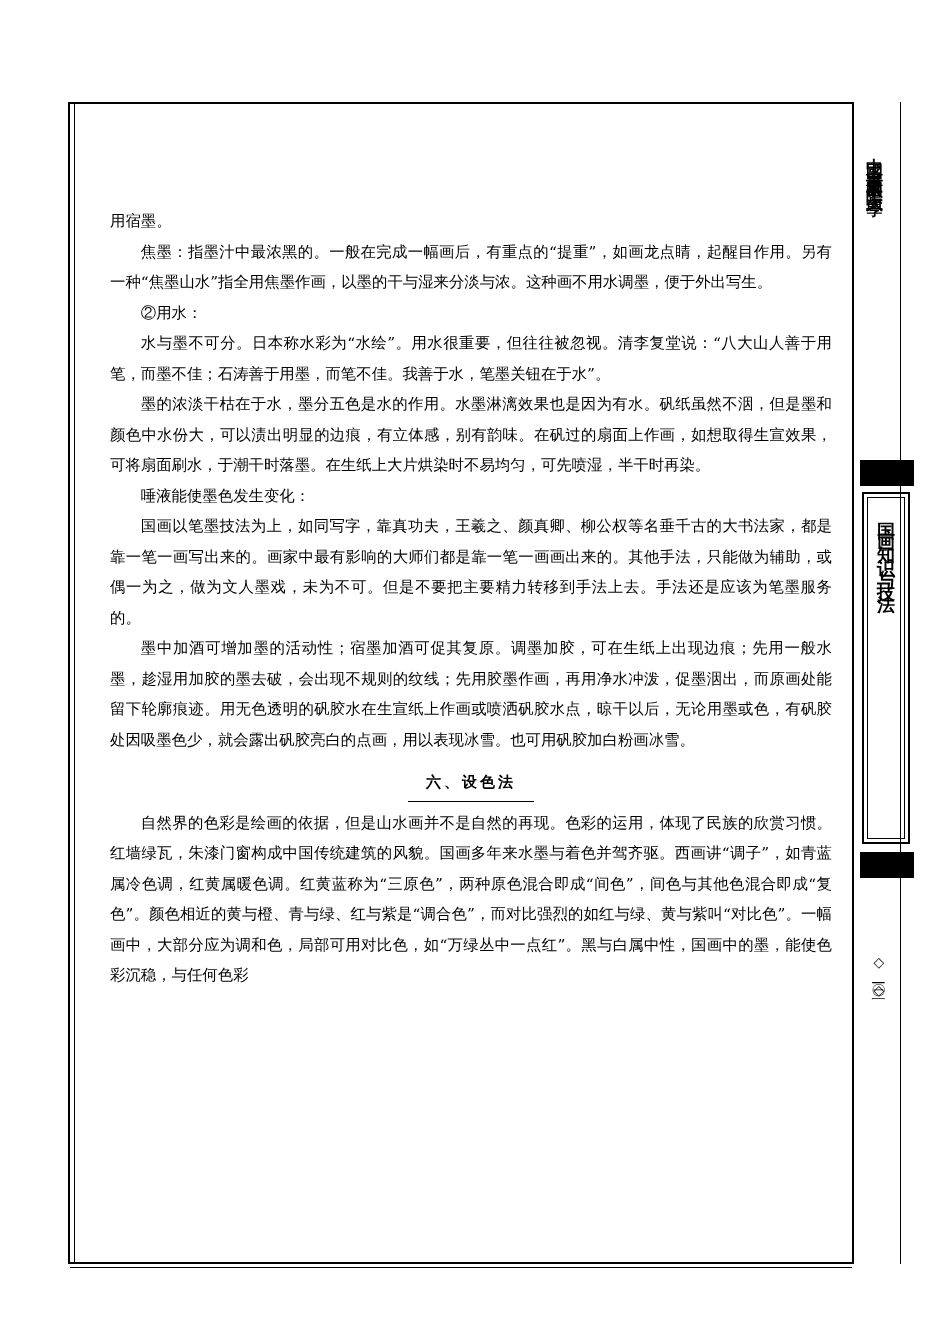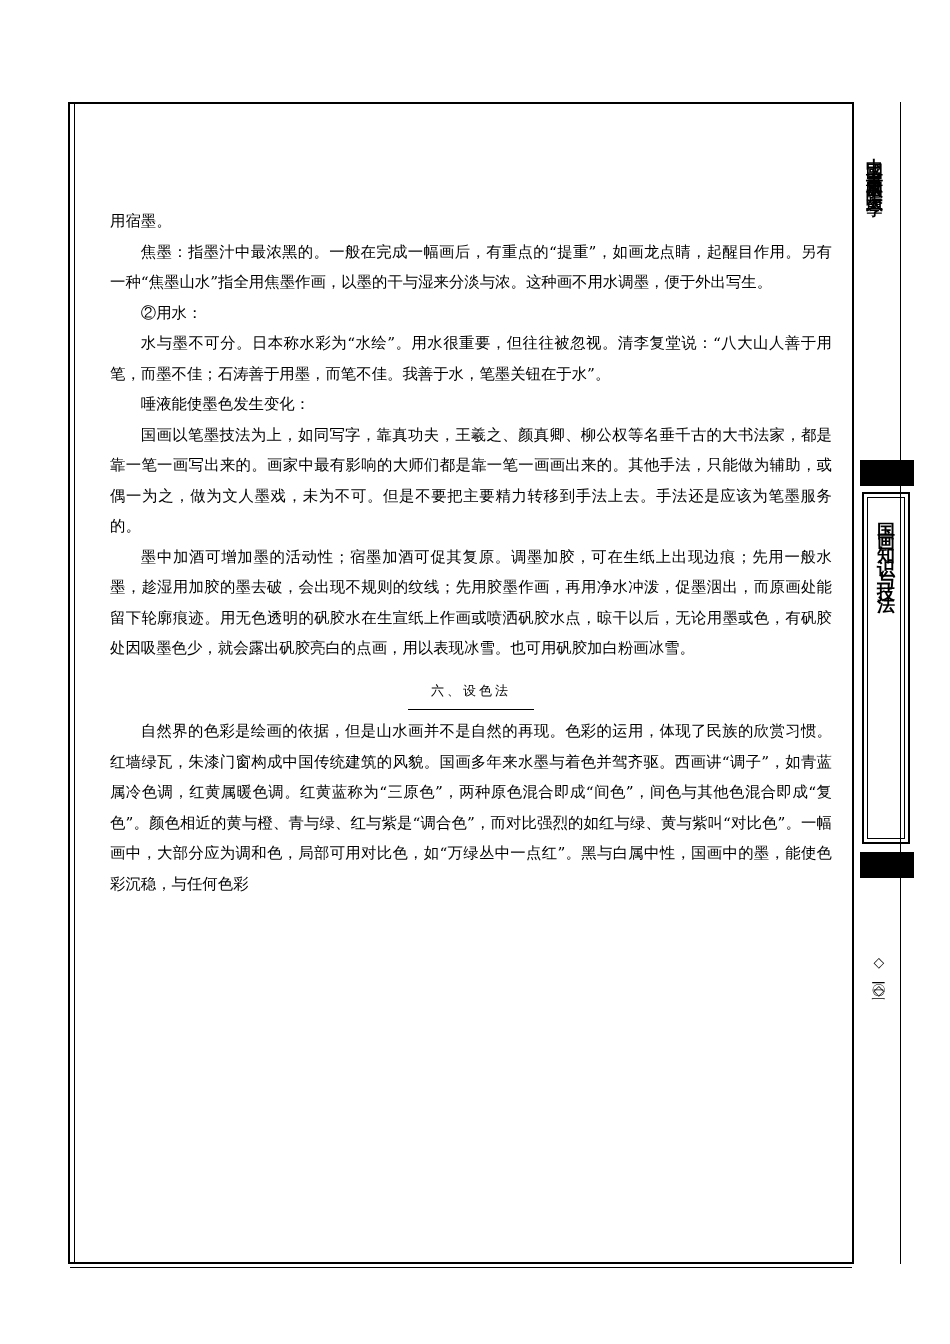--- a/index.html
+++ b/index.html
@@ -77,22 +77,22 @@
   }
   .content p {
     margin: 0;
     text-indent: 2em;
   }
   .content p.noindent {
     text-indent: 0;
   }
   .section-title {
     text-align: center;
-    font-size: 13px;
-    font-weight: normal;
+    font-size: 15px;
+    font-weight: bold;
     letter-spacing: 3px;
     margin: 12px 0 6px 0;
     text-indent: 0;
     font-family: "DejaVu Serif", "Liberation Serif", serif;
   }
   .section-title .rule-under {
     display: block;
     width: 126px;
     margin: 3px auto 0 auto;
     border-bottom: 1.6px solid #000;
@@ -179,20 +179,21 @@
 <div class="page">
 
   <div class="text-frame"></div>
   <div class="side-rule"></div>
 
   <div class="content">
     <p class="noindent">用宿墨。</p>
     <p>焦墨：指墨汁中最浓黑的。一般在完成一幅画后，有重点的“提重”，如画龙点睛，起醒目作用。另有一种“焦墨山水”指全用焦墨作画，以墨的干与湿来分淡与浓。这种画不用水调墨，便于外出写生。</p>
     <p>②用水：</p>
     <p>水与墨不可分。日本称水彩为“水绘”。用水很重要，但往往被忽视。清李复堂说：“八大山人善于用笔，而墨不佳；石涛善于用墨，而笔不佳。我善于水，笔墨关钮在于水”。</p>
+    <p>墨的浓淡干枯在于水，墨分五色是水的作用。水墨淋漓效果也是因为有水。矾纸虽然不洇，但是墨和颜色中水份大，可以渍出明显的边痕，有立体感，别有韵味。在矾过的扇面上作画，如想取得生宣效果，可将扇面刷水，于潮干时落墨。在生纸上大片烘染时不易均匀，可先喷湿，半干时再染。</p>
     <p>唾液能使墨色发生变化：</p>
     <p>国画以笔墨技法为上，如同写字，靠真功夫，王羲之、颜真卿、柳公权等名垂千古的大书法家，都是靠一笔一画写出来的。画家中最有影响的大师们都是靠一笔一画画出来的。其他手法，只能做为辅助，或偶一为之，做为文人墨戏，未为不可。但是不要把主要精力转移到手法上去。手法还是应该为笔墨服务的。</p>
     <p>墨中加酒可增加墨的活动性；宿墨加酒可促其复原。调墨加胶，可在生纸上出现边痕；先用一般水墨，趁湿用加胶的墨去破，会出现不规则的纹线；先用胶墨作画，再用净水冲泼，促墨洇出，而原画处能留下轮廓痕迹。用无色透明的矾胶水在生宣纸上作画或喷洒矾胶水点，晾干以后，无论用墨或色，有矾胶处因吸墨色少，就会露出矾胶亮白的点画，用以表现冰雪。也可用矾胶加白粉画冰雪。</p>
 
     <div class="section-title">
       <span>六、设色法</span>
       <span class="rule-under"></span>
     </div>
 
     <p>自然界的色彩是绘画的依据，但是山水画并不是自然的再现。色彩的运用，体现了民族的欣赏习惯。红墙绿瓦，朱漆门窗构成中国传统建筑的风貌。国画多年来水墨与着色并驾齐驱。西画讲“调子”，如青蓝属冷色调，红黄属暖色调。红黄蓝称为“三原色”，两种原色混合即成“间色”，间色与其他色混合即成“复色”。颜色相近的黄与橙、青与绿、红与紫是“调合色”，而对比强烈的如红与绿、黄与紫叫“对比色”。一幅画中，大部分应为调和色，局部可用对比色，如“万绿丛中一点红”。黑与白属中性，国画中的墨，能使色彩沉稳，与任何色彩</p>

